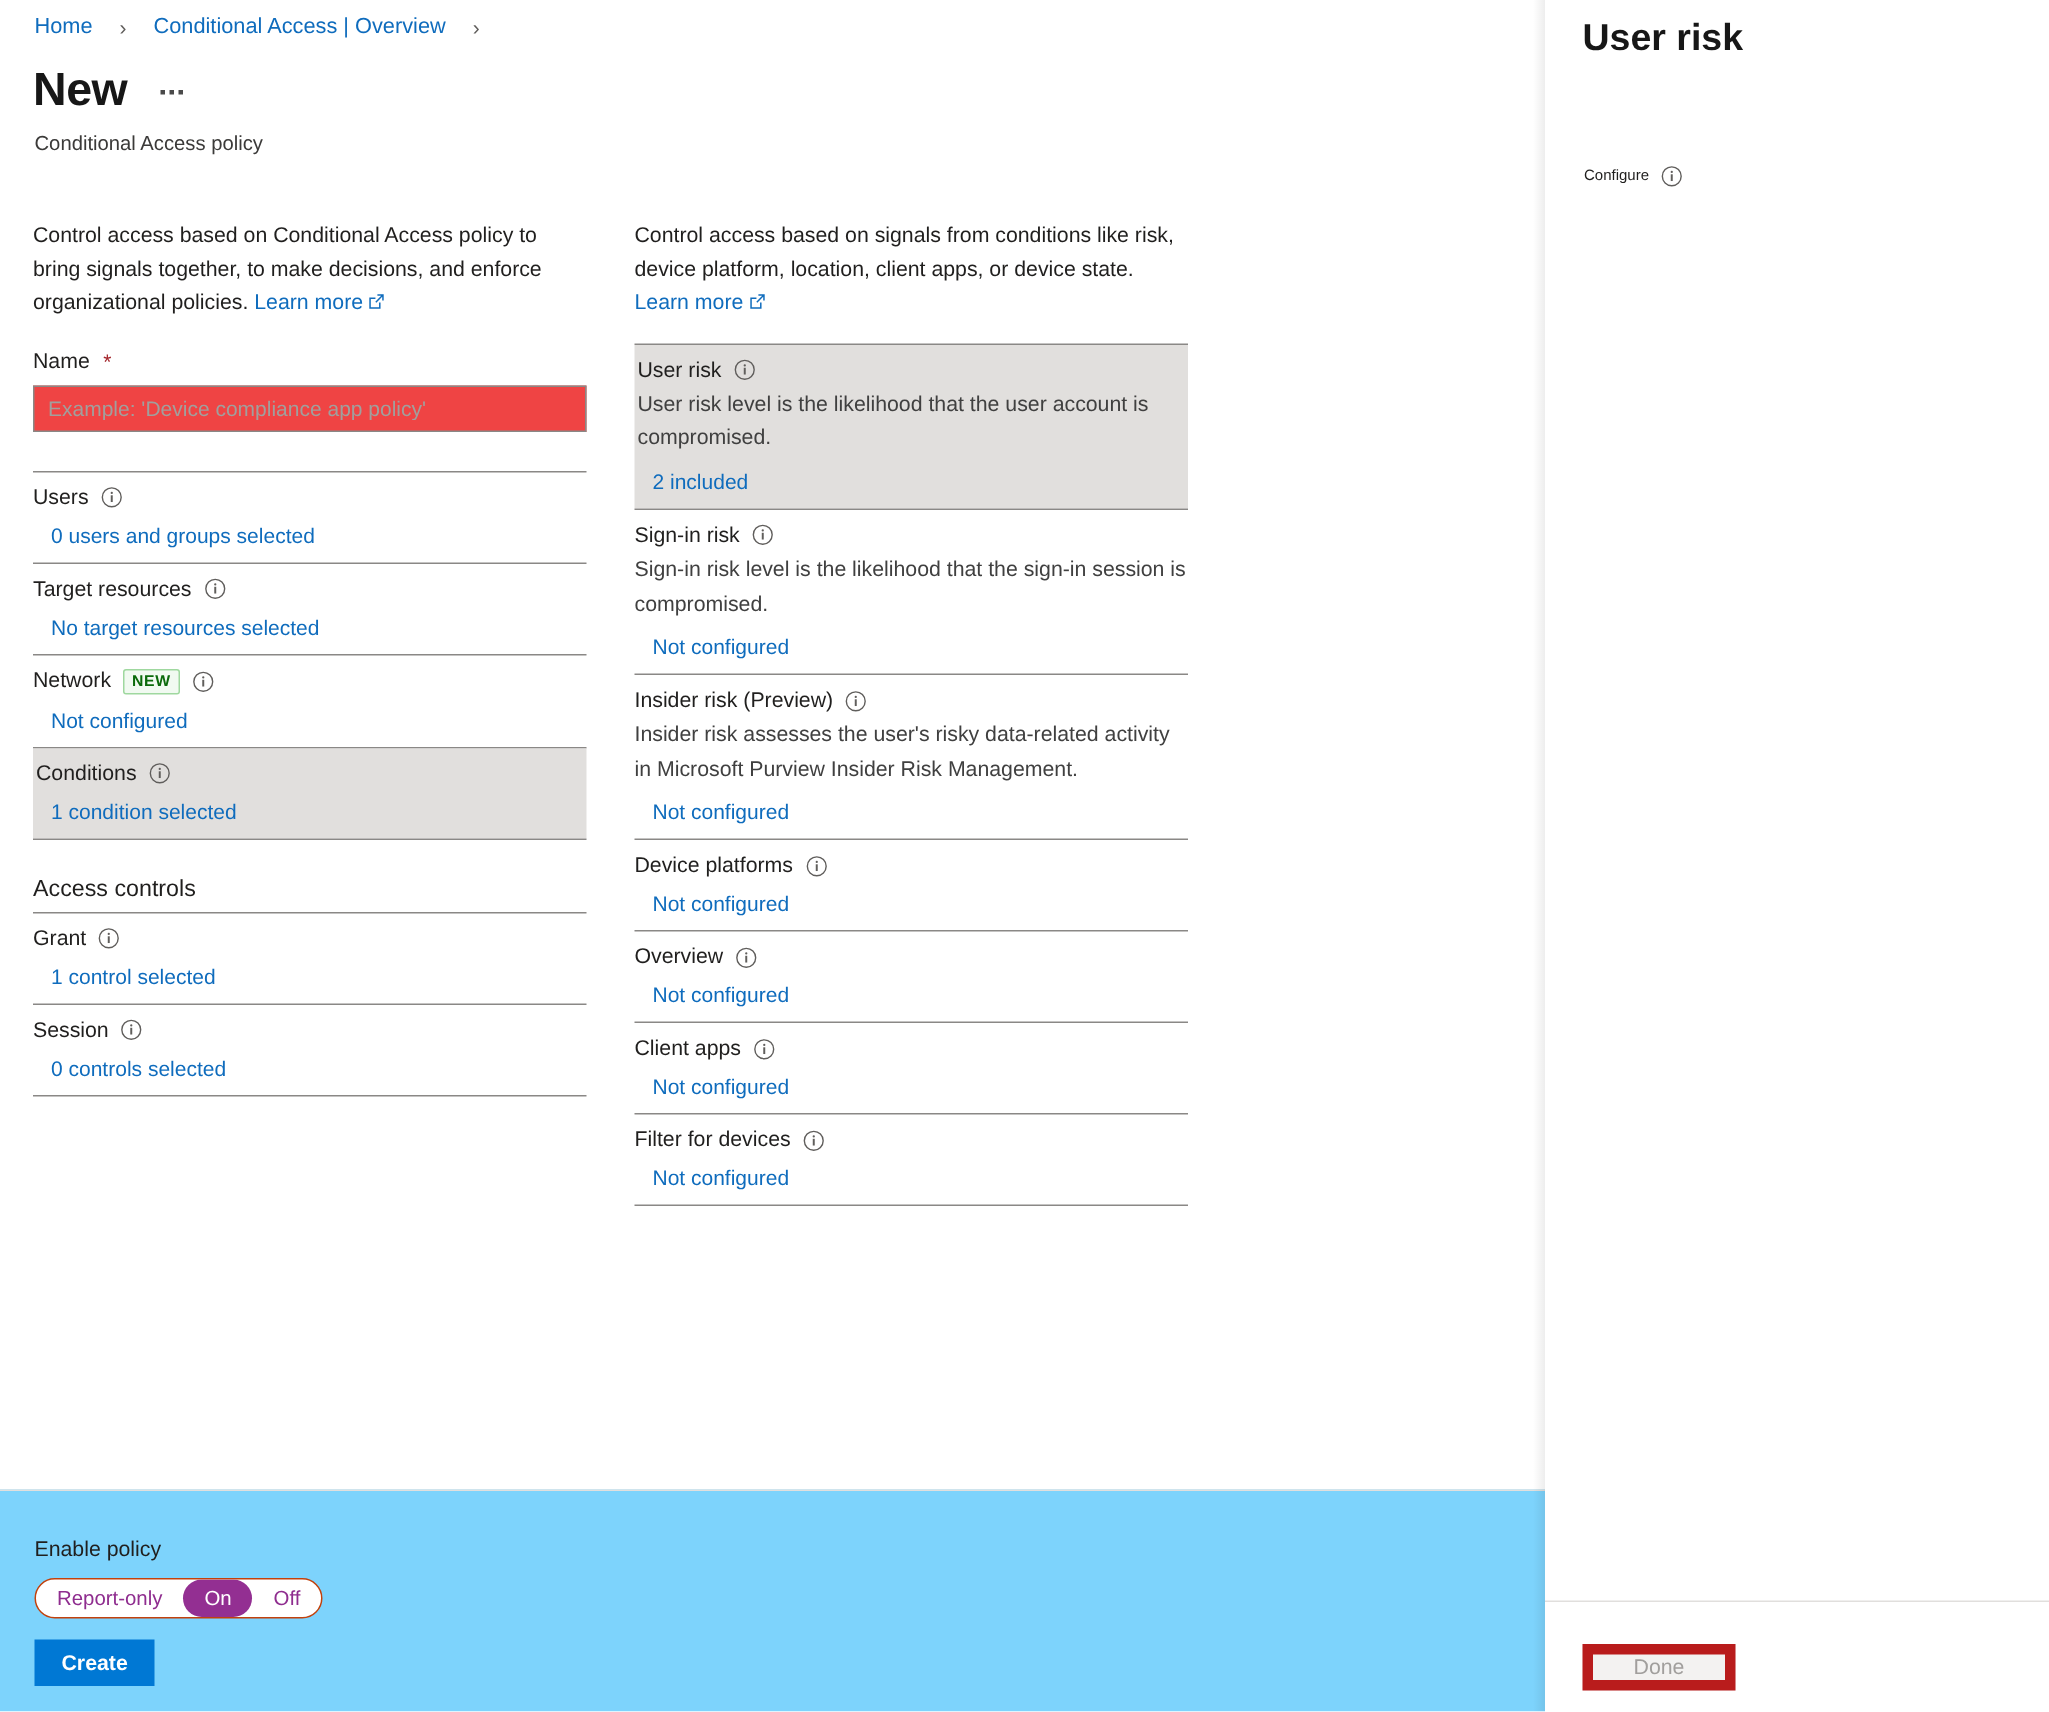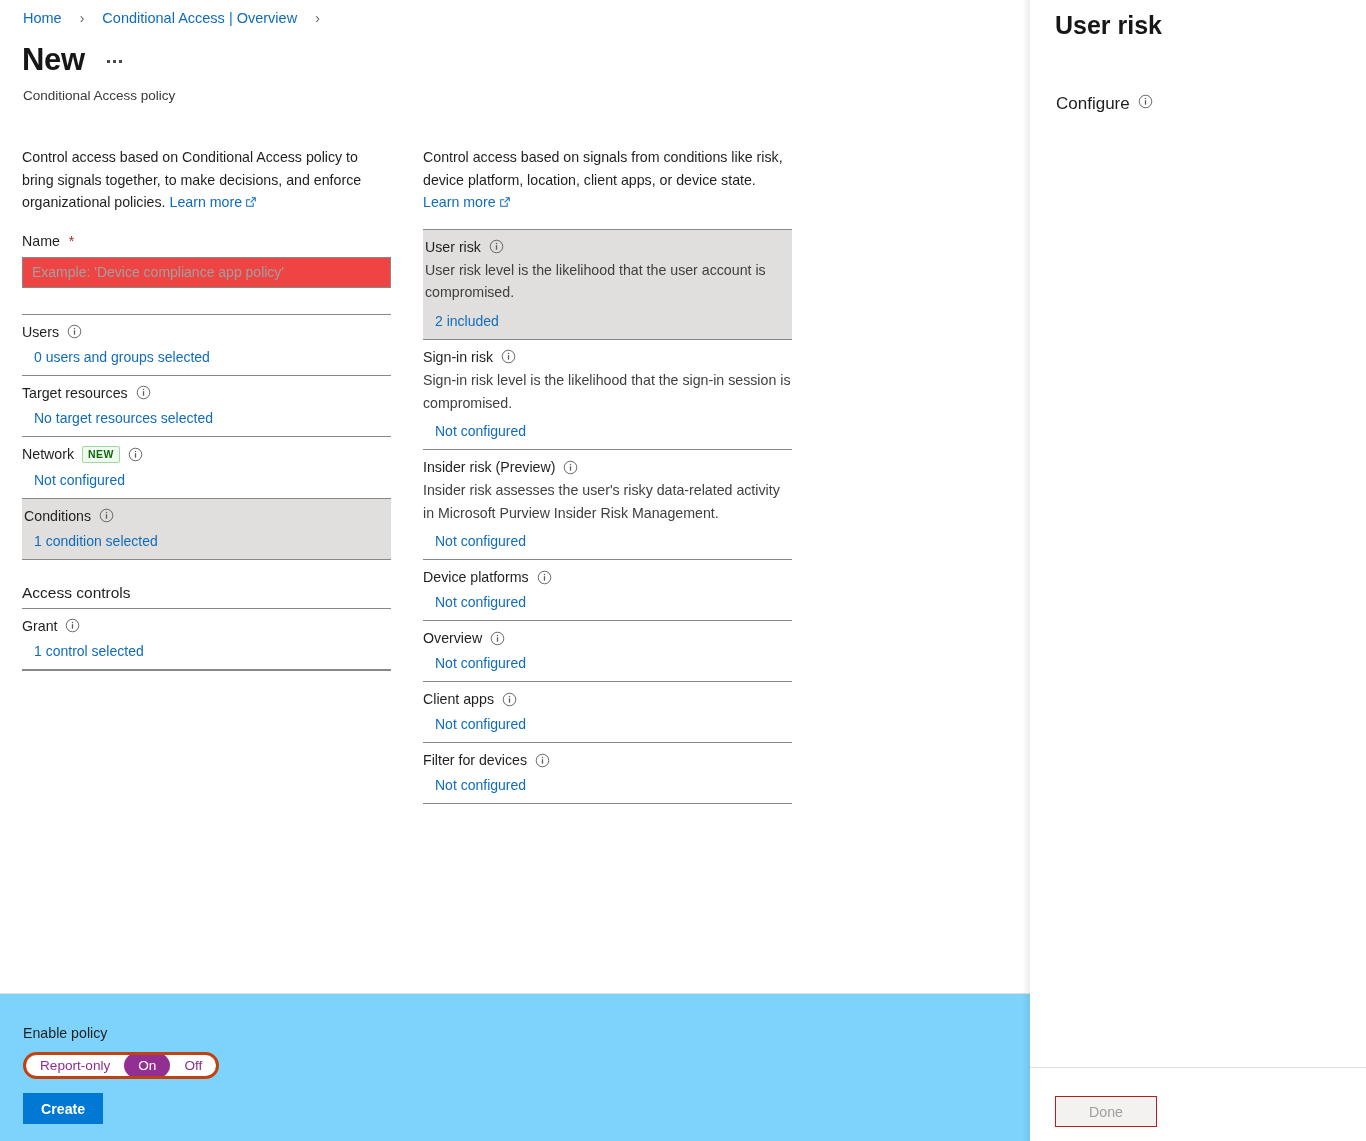--- a/index.html
+++ b/index.html
@@ -99,21 +99,21 @@
 
   
   .footer-bar {
     position: absolute; left: 0; top: 993px; width: 1030px; height: 148px;
     background: #7dd3fc; border-top: 1px solid #e1dfdd;
   }
   .enable-label { position: absolute; left: 23px; top: 31px; font-size: 14.2px; color: #201f1e; }
   .pill-group {
     position: absolute; left: 23px; top: 58px;
     display: flex; align-items: center;
-    height: 27px; border: 3px solid #c2410c; border-radius: 14px;
+    height: 27px; border: 1px solid #c2410c; border-radius: 14px;
     background: #fff; overflow: hidden;
   }
   .pill {
     font-size: 13.6px; height: 25px; line-height: 25px;
     padding: 0 14px; cursor: pointer; color: #8f2d8f; white-space: nowrap;
     text-align: center;
   }
   .pill.active { background: #8a2be2; background: #932f92; color: #ffffff; border-radius: 13px; }
   .create-btn {
     position: absolute; left: 23px; top: 99px;
@@ -132,34 +132,34 @@
   .panel-shadow {
     position: absolute; left: 1022px; top: 0; width: 8px; height: 1141px;
     background: linear-gradient(to right, rgba(0,0,0,0), rgba(0,0,0,0.07));
     pointer-events: none;
   }
   .panel-title {
     position: absolute; left: 25px; top: 11px;
     font-size: 25px; font-weight: 600; color: #171717;
   }
   .configure-label {
-    position: absolute; left: 26px; top: 94px;
-    font-size: 17px; color: #201f1e;
-    display: flex; align-items: flex-start; gap: 8px;
+    position: absolute; left: 26px; top: 110px;
+    font-size: 10px; color: #201f1e;
+    display: flex; align-items: center; gap: 8px;
   }
 
   .panel-footer {
     position: absolute; left: 0; top: 1067px; width: 336px; height: 74px;
     border-top: 1px solid #e1dfdd; background: #ffffff;
   }
   .done-btn {
     position: absolute; left: 25px; top: 28px;
     width: 102px; height: 31px;
     background: #f3f2f1; color: #a19f9d;
-    border: 1px solid #b91c1c;
+    border: 7px solid #b91c1c;
     font-family: "Liberation Sans", sans-serif;
     font-size: 14.2px; cursor: default;
   }
 </style>
 </head>
 <body>
 
 <div id="root">
 
   <div class="main-area">
@@ -280,20 +280,33 @@
                 <circle cx="8" cy="4.9" r="0.8" fill="#605e5c"></circle>
                 <rect x="7.3" y="6.6" width="1.4" height="4.8" fill="#605e5c"></rect>
               </svg>
             </span>
         </div>
         <div class="row-value">1 control selected</div>
       </div>
       <hr class="rule">
 
       
+      <div class="row-block">
+        <div class="row-label">
+          <span>Session</span>
+          <span class="info-icon">
+              <svg width="15" height="15" viewBox="0 0 16 16">
+                <circle cx="8" cy="8" r="6.7" fill="none" stroke="#605e5c" stroke-width="1"></circle>
+                <circle cx="8" cy="4.9" r="0.8" fill="#605e5c"></circle>
+                <rect x="7.3" y="6.6" width="1.4" height="4.8" fill="#605e5c"></rect>
+              </svg>
+            </span>
+        </div>
+        <div class="row-value">0 controls selected</div>
+      </div>
       <hr class="rule">
     </div>
 
     <div class="col-mid">
 
       <p class="intro"><span>Control access based on signals from conditions like risk, device platform, location, client apps, or device state.</span>
         <a class="link"><span>Learn more</span><span class="ext-icon"><svg width="12" height="12" viewBox="0 0 12 12">
                 <path d="M1.2 3.3h4.1v1H2.2v5.5h5.5V6.7h1v4.1H1.2z" fill="#0f6cbd"></path>
                 <path d="M6.6 1.2h4.2v4.2h-1V2.9L5.9 6.8l-.7-.7 3.9-3.9H6.6z" fill="#0f6cbd"></path>
               </svg></span></a>

